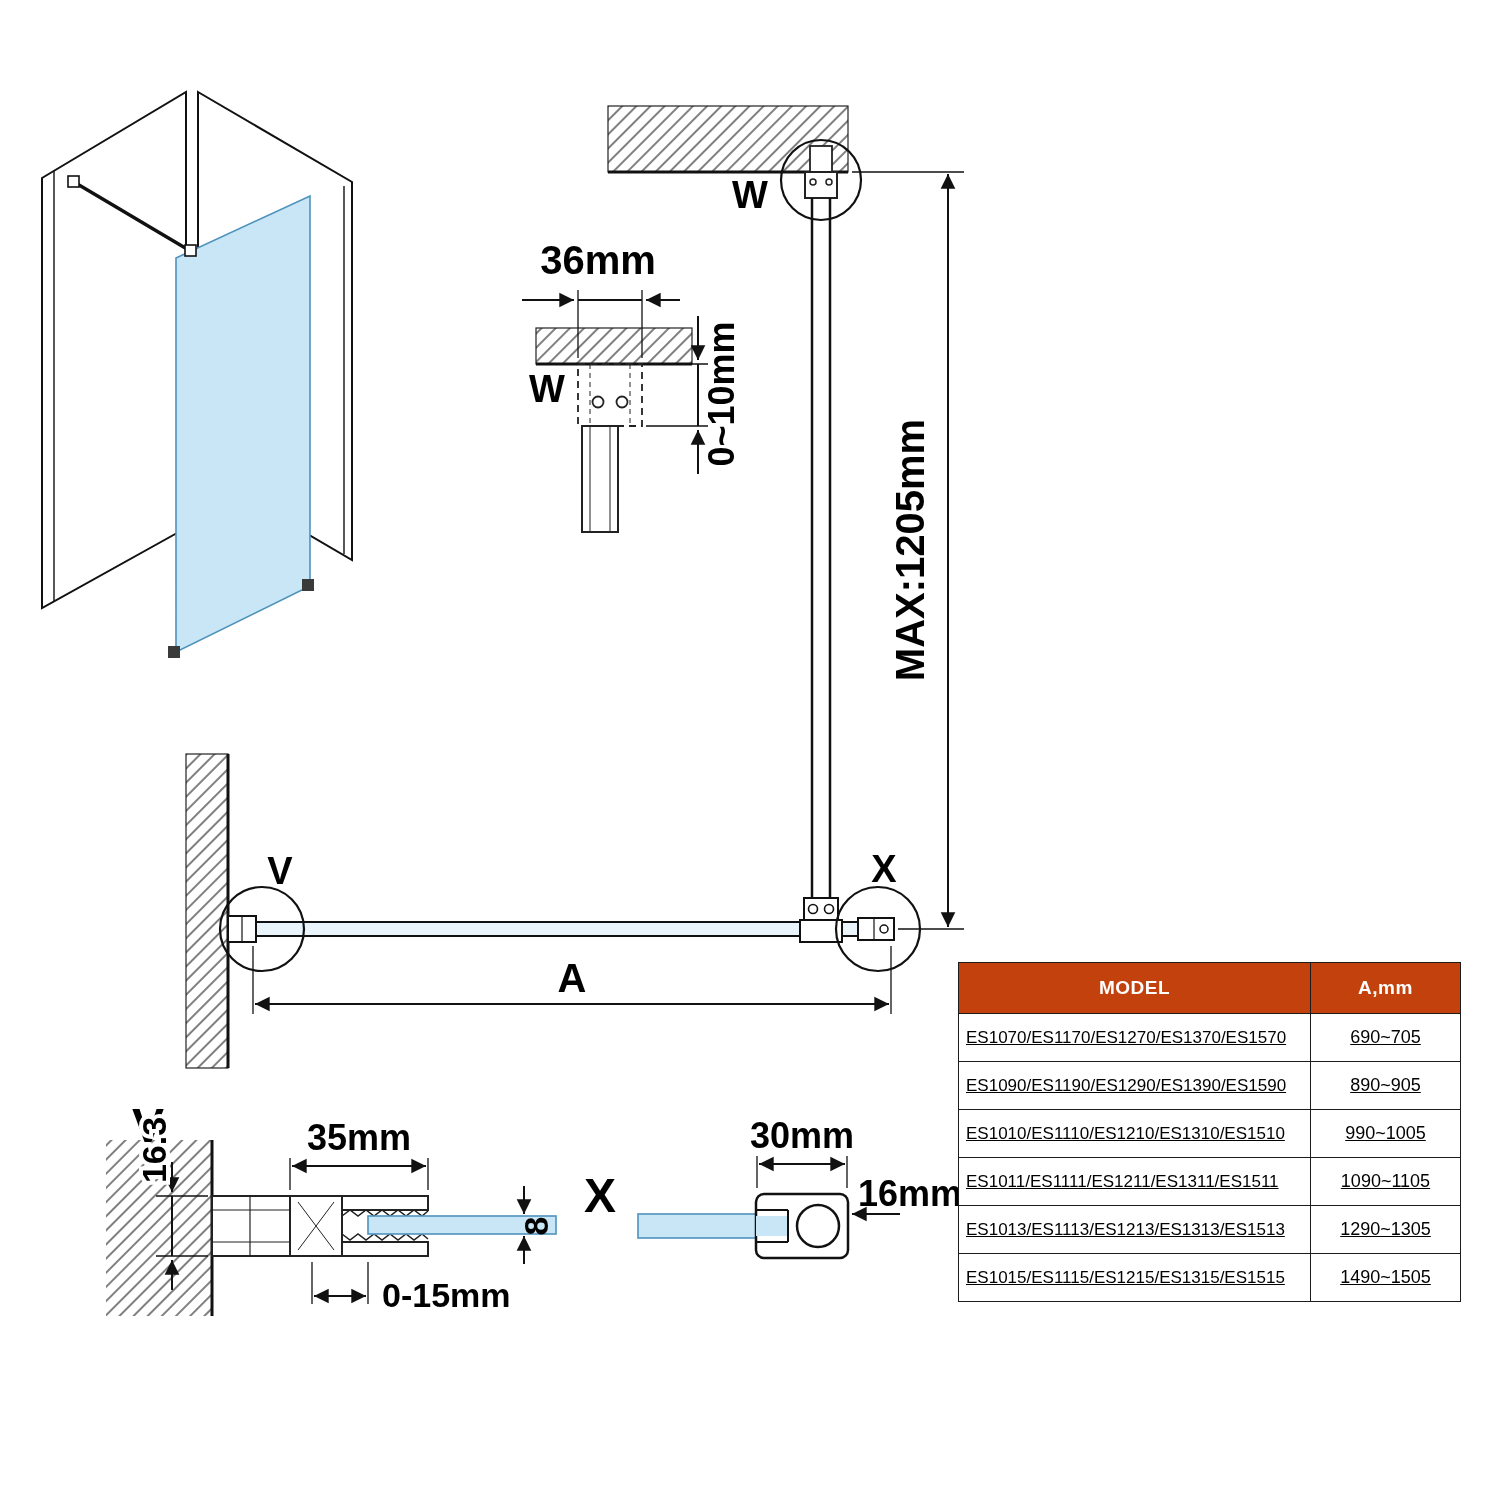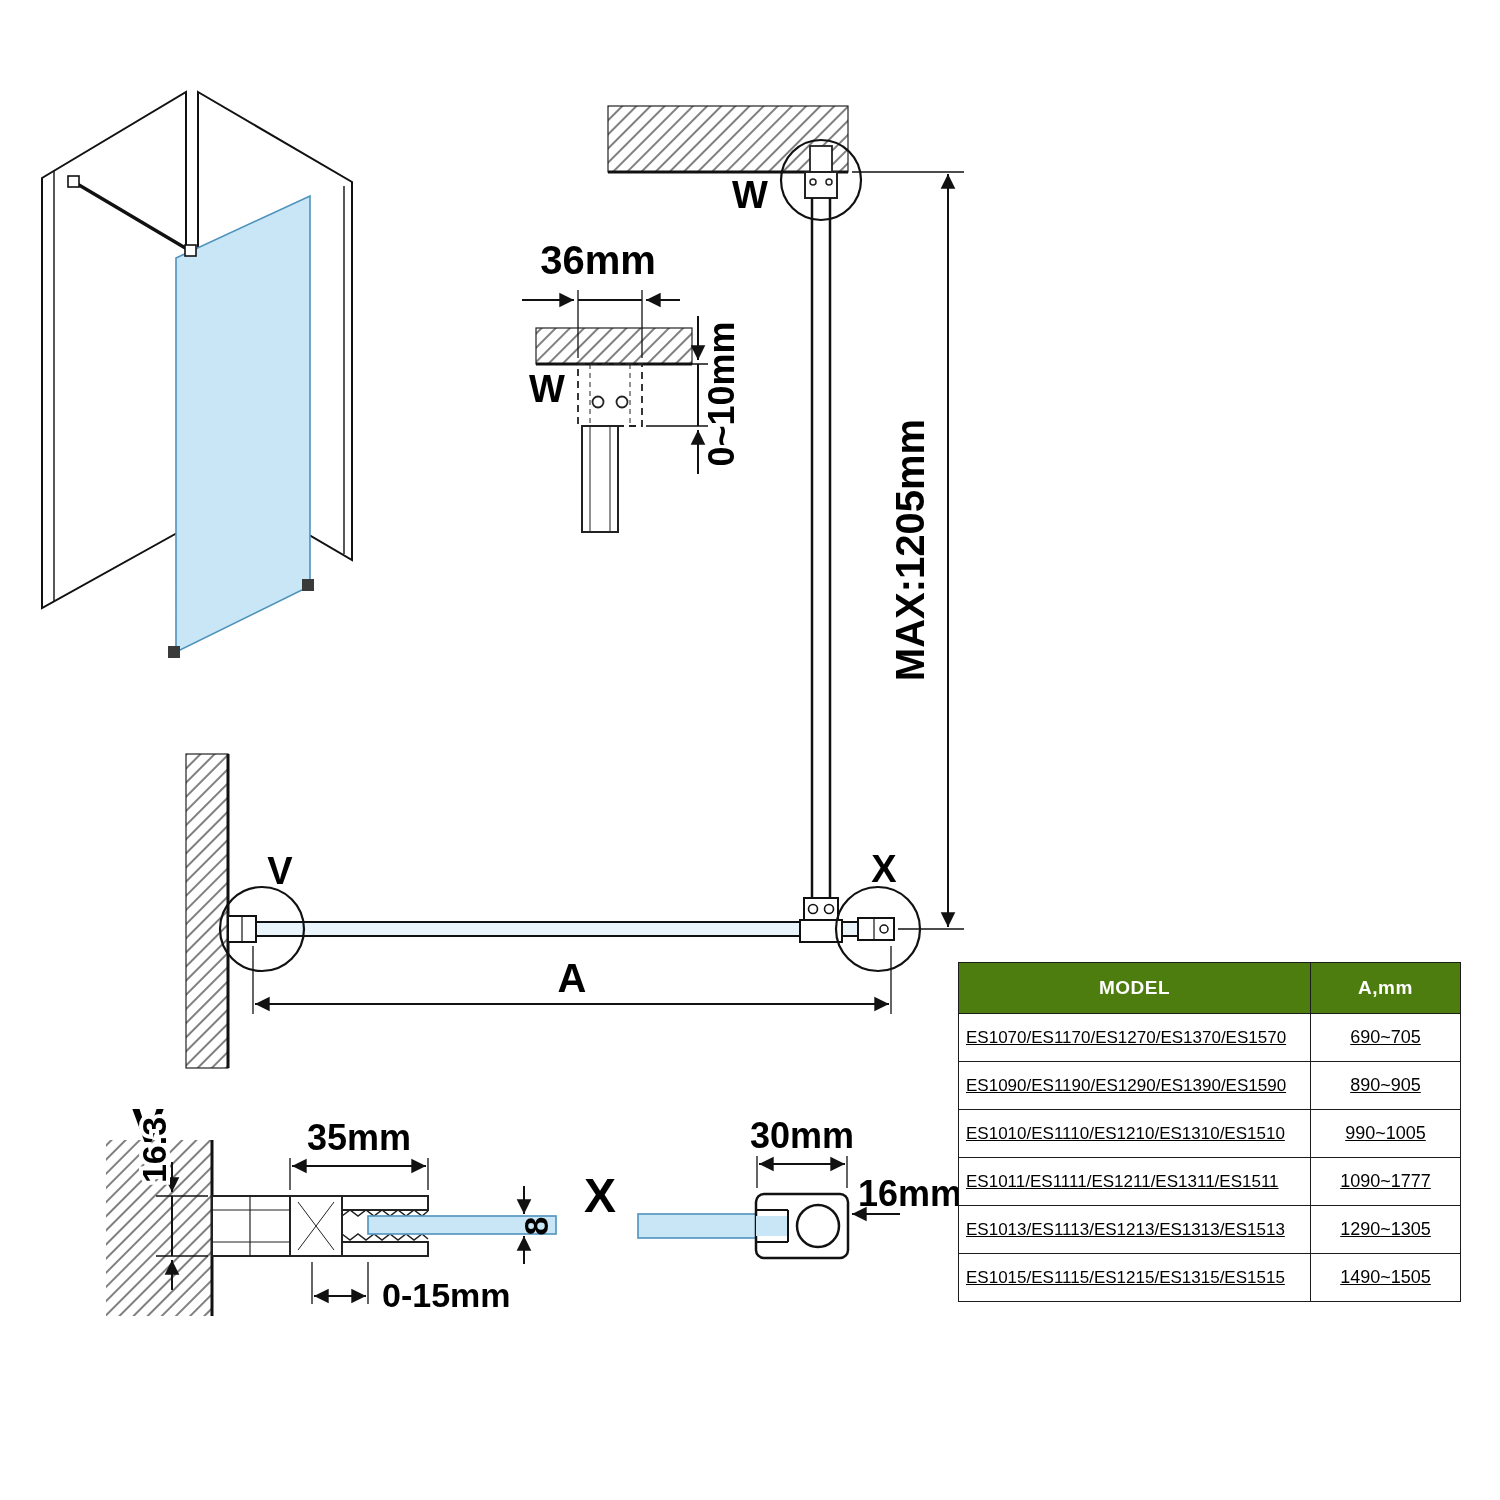--- a/index.html
+++ b/index.html
@@ -4,21 +4,21 @@
 <style>
   html,body{margin:0;padding:0;background:#fff;}
   .canvas{position:relative;width:1500px;height:1500px;background:#fff;overflow:hidden;
           font-family:"Liberation Sans",sans-serif;}
   svg{position:absolute;left:0;top:0;}
   svg text{font-family:"Liberation Sans",sans-serif;fill:#000;}
   .dim-label{font-weight:bold;}
   .halo{paint-order:stroke;stroke:#fff;stroke-width:8px;}
   .spec-table{position:absolute;left:958px;top:962px;width:502px;border-collapse:collapse;table-layout:fixed;}
   .spec-table th,.spec-table td{border:1px solid #1c1c1c;}
-  .spec-table th{background:#4d7c0f;color:#fff;font-size:19px;font-weight:bold;height:48px;letter-spacing:.5px;text-align:center;}
+  .spec-table th{background:#c2410c;color:#fff;font-size:19px;font-weight:bold;height:48px;letter-spacing:.5px;text-align:center;}
   .spec-table td{height:45px;font-size:17px;color:#000;background:#fff;vertical-align:middle;text-decoration:underline;}
   .spec-table td.model{text-align:left;padding-left:7px;}
   .spec-table td.aval{text-align:center;font-size:18px;margin-top:16px;}
   col.c-model{width:352px;} col.c-a{width:150px;}
 </style>
 </head>
 <body>
 
 <div class="canvas">
 
@@ -195,21 +195,21 @@
     <tr>
       <td class="model">ES1090/ES1190/ES1290/ES1390/ES1590</td>
       <td class="aval">890~905</td>
     </tr>
     <tr>
       <td class="model">ES1010/ES1110/ES1210/ES1310/ES1510</td>
       <td class="aval">990~1005</td>
     </tr>
     <tr>
       <td class="model">ES1011/ES1111/ES1211/ES1311/ES1511</td>
-      <td class="aval">1090~1777</td>
+      <td class="aval">1090~1105</td>
     </tr>
     <tr>
       <td class="model">ES1013/ES1113/ES1213/ES1313/ES1513</td>
       <td class="aval">1290~1305</td>
     </tr>
     <tr>
       <td class="model">ES1015/ES1115/ES1215/ES1315/ES1515</td>
       <td class="aval">1490~1505</td>
     </tr>
   </tbody>

